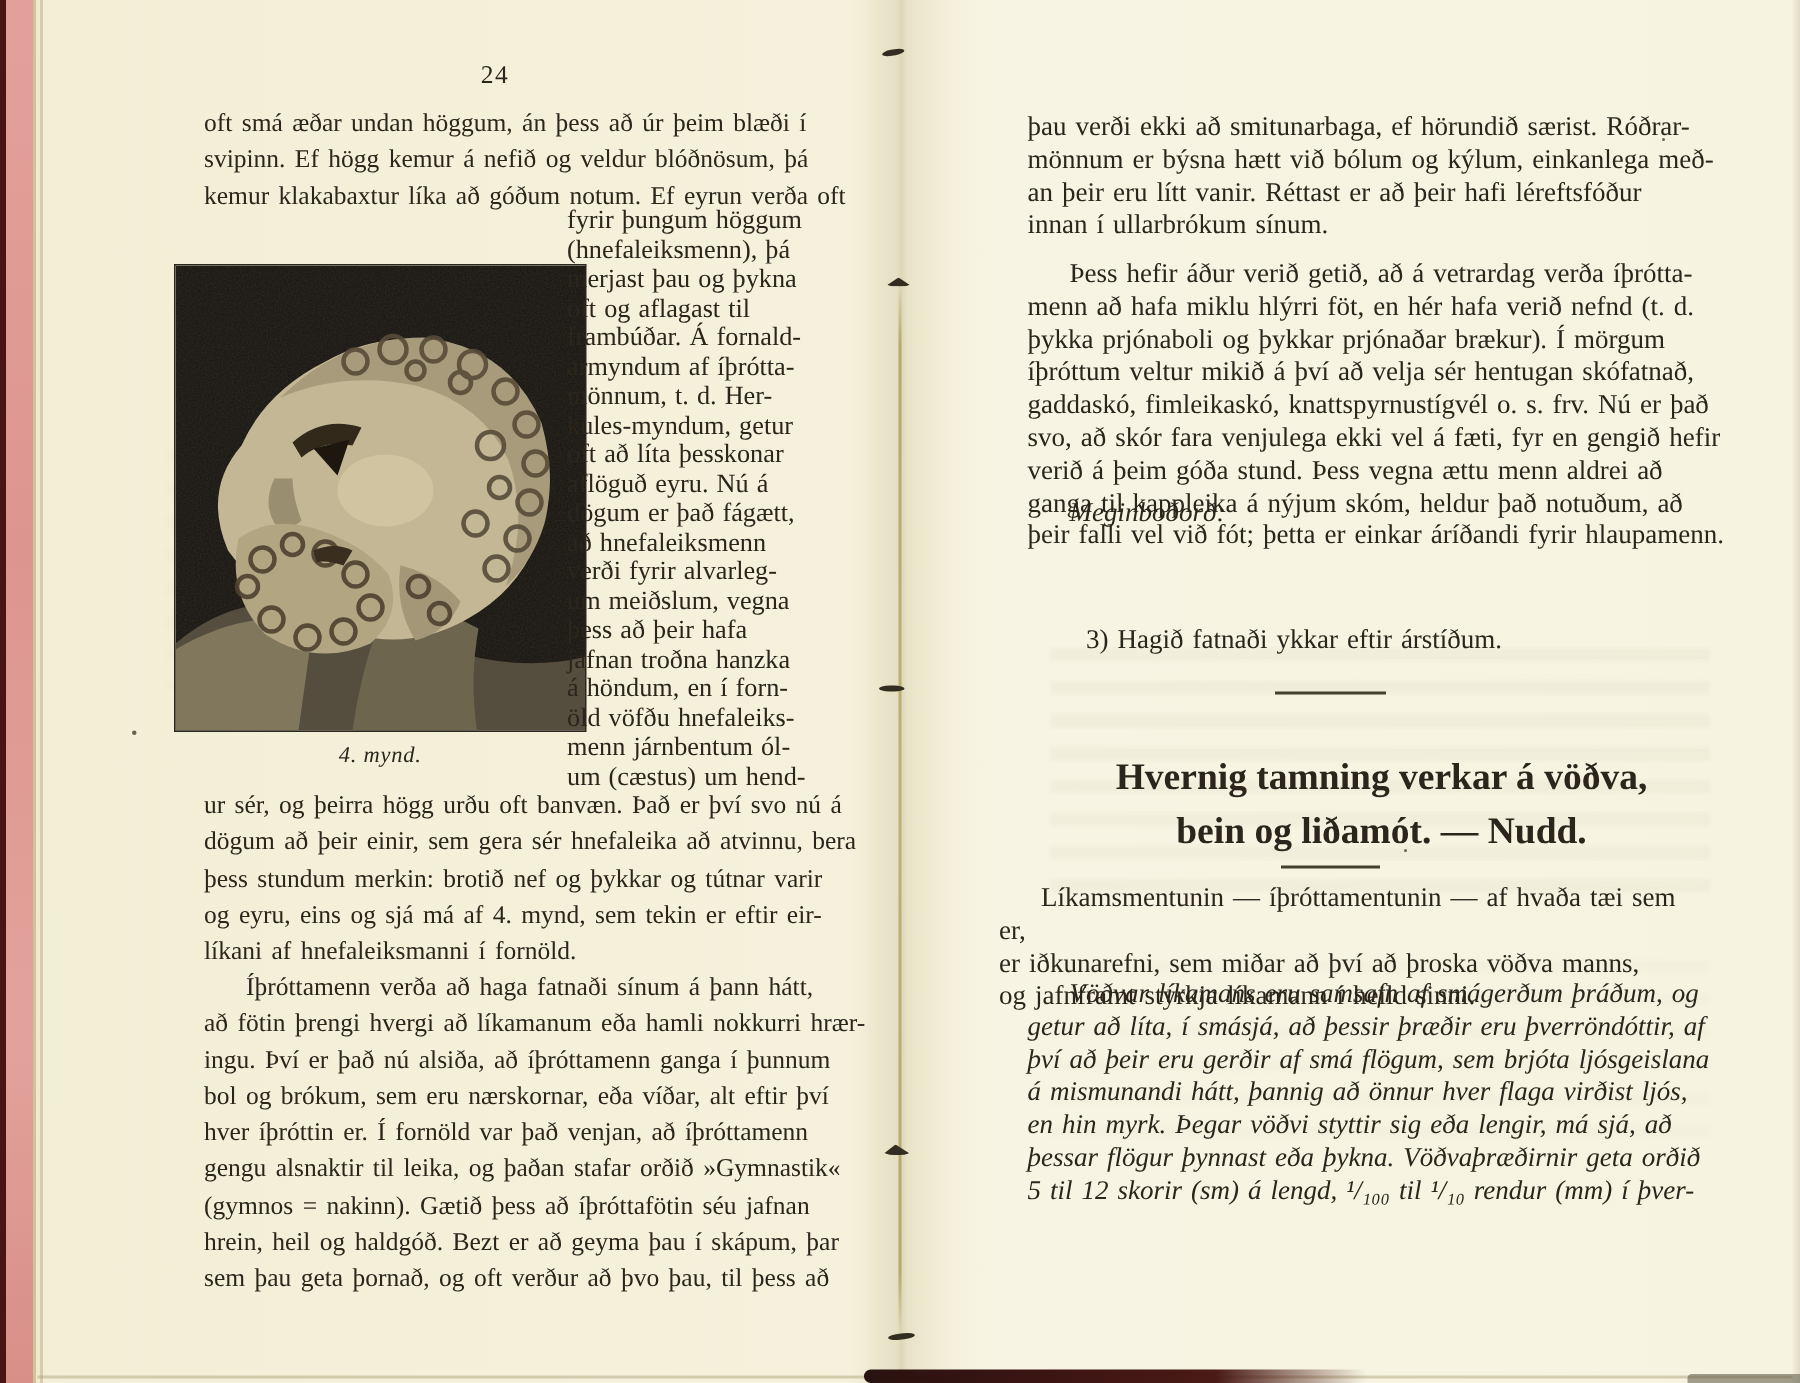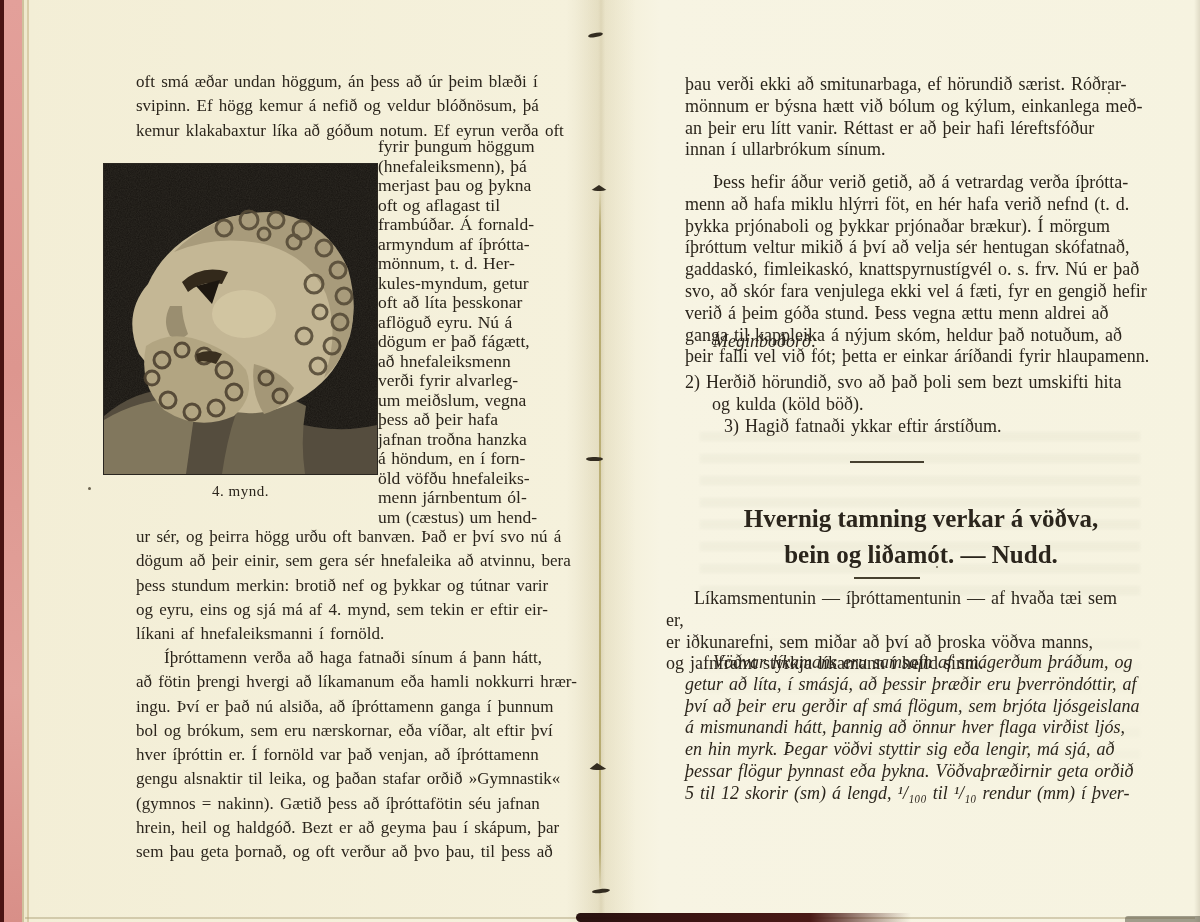--- a/index.html
+++ b/index.html
@@ -42,21 +42,21 @@
   .pagenum{position:absolute;width:470px;text-align:center;font-size:17px;letter-spacing:1px;}
   .indent{text-indent:28px;}
   .side-col{position:absolute;white-space:pre-line;font-size:17.5px;line-height:19.5px;word-spacing:1px;}
   .motto{position:absolute;font-style:italic;font-size:18px;}
   .list-item{position:absolute;white-space:pre-line;font-size:18px;line-height:21.8px;
     padding-left:27px;text-indent:-27px;width:472px;word-spacing:1.5px;}
   .rule{position:absolute;height:2px;background:#46402f;}
   .heading{position:absolute;left:685px;width:472px;text-align:center;font-weight:bold;
     font-size:25px;line-height:36px;white-space:pre-line;margin:0;}
   
-  figure{position:absolute;left:100px;top:160px;width:273px;margin:4px;}
+  figure{position:absolute;left:100px;top:160px;width:273px;margin:17px;font-style:italic;}
   .photo{display:block;width:273px;height:310px;outline:1px solid #2a2620;}
   figcaption{text-align:center;font-size:15px;margin-top:9px;letter-spacing:.5px;}
   .speck{position:absolute;background:#6b6350;border-radius:50%;}
 </style>
 </head>
 <body>
 
 <div class="canvas">
 
   <div class="cover-dark"></div>
@@ -75,20 +75,21 @@
   <div class="bottom-right-shade"></div>
 
   <div class="ghost" style="left:700px;top:432px;width:440px;height:170px;"></div>
   <div class="ghost" style="left:110px;top:300px;width:250px;height:160px;opacity:.25;"></div>
   <div class="ghost" style="left:700px;top:640px;width:440px;height:120px;opacity:.25;"></div>
 
   <div class="speck" style="left:88px;top:487px;width:3px;height:3px;"></div>
   <div class="speck" style="left:1108px;top:92px;width:2px;height:2px;"></div>
   <div class="speck" style="left:936px;top:566px;width:2px;height:2px;"></div>
 
+  <div class="pagenum" style="left:95px;top:40px;">24</div>
 
   <div class="tx" style="left:95px;top:70px;width:470px;">oft smá æðar undan höggum, án þess að úr þeim blæði í
 svipinn. Ef högg kemur á nefið og veldur blóðnösum, þá
 kemur klakabaxtur líka að góðum notum. Ef eyrun verða oft</div>
 
   <figure>
     <svg class="photo" viewBox="0 0 273 310" role="img">
       <defs>
         <filter id="grain" x="0" y="0" width="100%" height="100%">
           <feTurbulence type="fractalNoise" baseFrequency="0.9" numOctaves="2" result="n"></feTurbulence>
@@ -198,22 +199,20 @@
 þykka prjónaboli og þykkar prjónaðar brækur). Í mörgum
 íþróttum veltur mikið á því að velja sér hentugan skófatnað,
 gaddaskó, fimleikaskó, knattspyrnustígvél o. s. frv. Nú er það
 svo, að skór fara venjulega ekki vel á fæti, fyr en gengið hefir
 verið á þeim góða stund. Þess vegna ættu menn aldrei að
 ganga til kappleika á nýjum skóm, heldur það notuðum, að
 þeir falli vel við fót; þetta er einkar áríðandi fyrir hlaupamenn.</div>
 
   <div class="motto" style="left:713px;top:331px;">Meginboðorð:</div>
 
-  <div class="list-item" style="left:685px;top:372px;">2) Herðið hörundið, svo að það þoli sem bezt umskifti hita
-og kulda (köld böð).</div>
   <div class="list-item" style="left:685px;top:416px;margin-left:39px;">3) Hagið fatnaði ykkar eftir árstíðum.</div>
 
   <div class="rule" style="left:850px;top:461px;width:74px;"></div>
 
   <h2 class="heading" style="top:501px;">Hvernig tamning verkar á vöðva,
 bein og liðamót. — Nudd.</h2>
 
   <div class="rule" style="left:854px;top:577px;width:66px;"></div>
 
   <div class="tx-r indent" style="left:666px;top:588px;width:472px;">Líkamsmentunin — íþróttamentunin — af hvaða tæi sem er,

